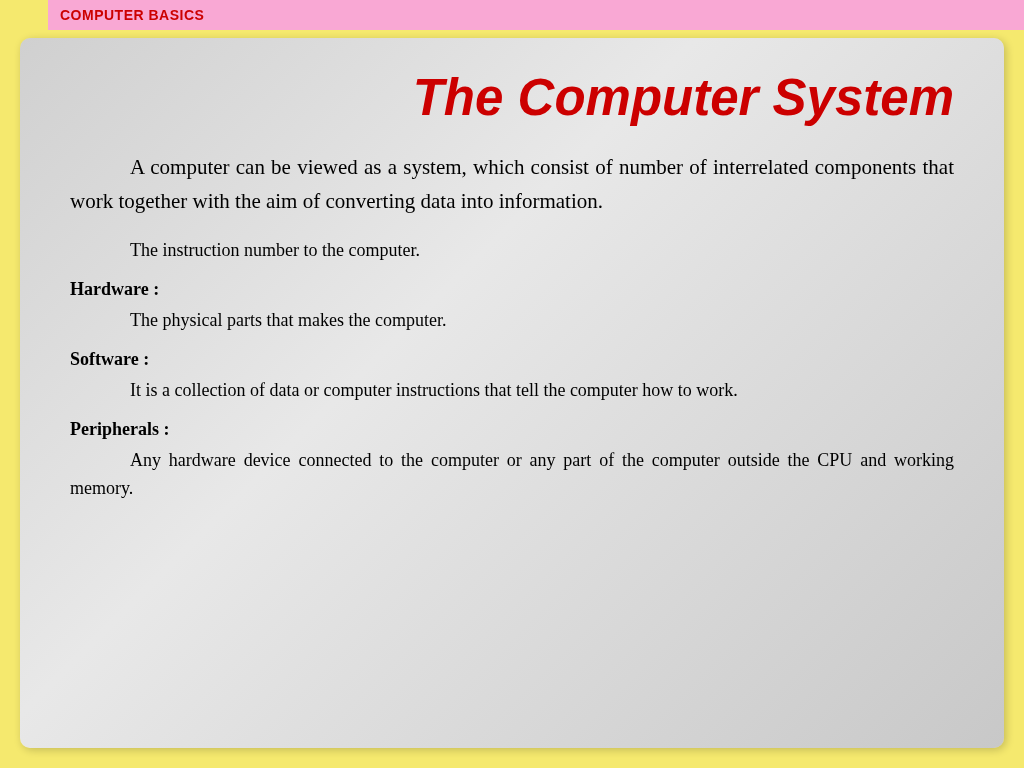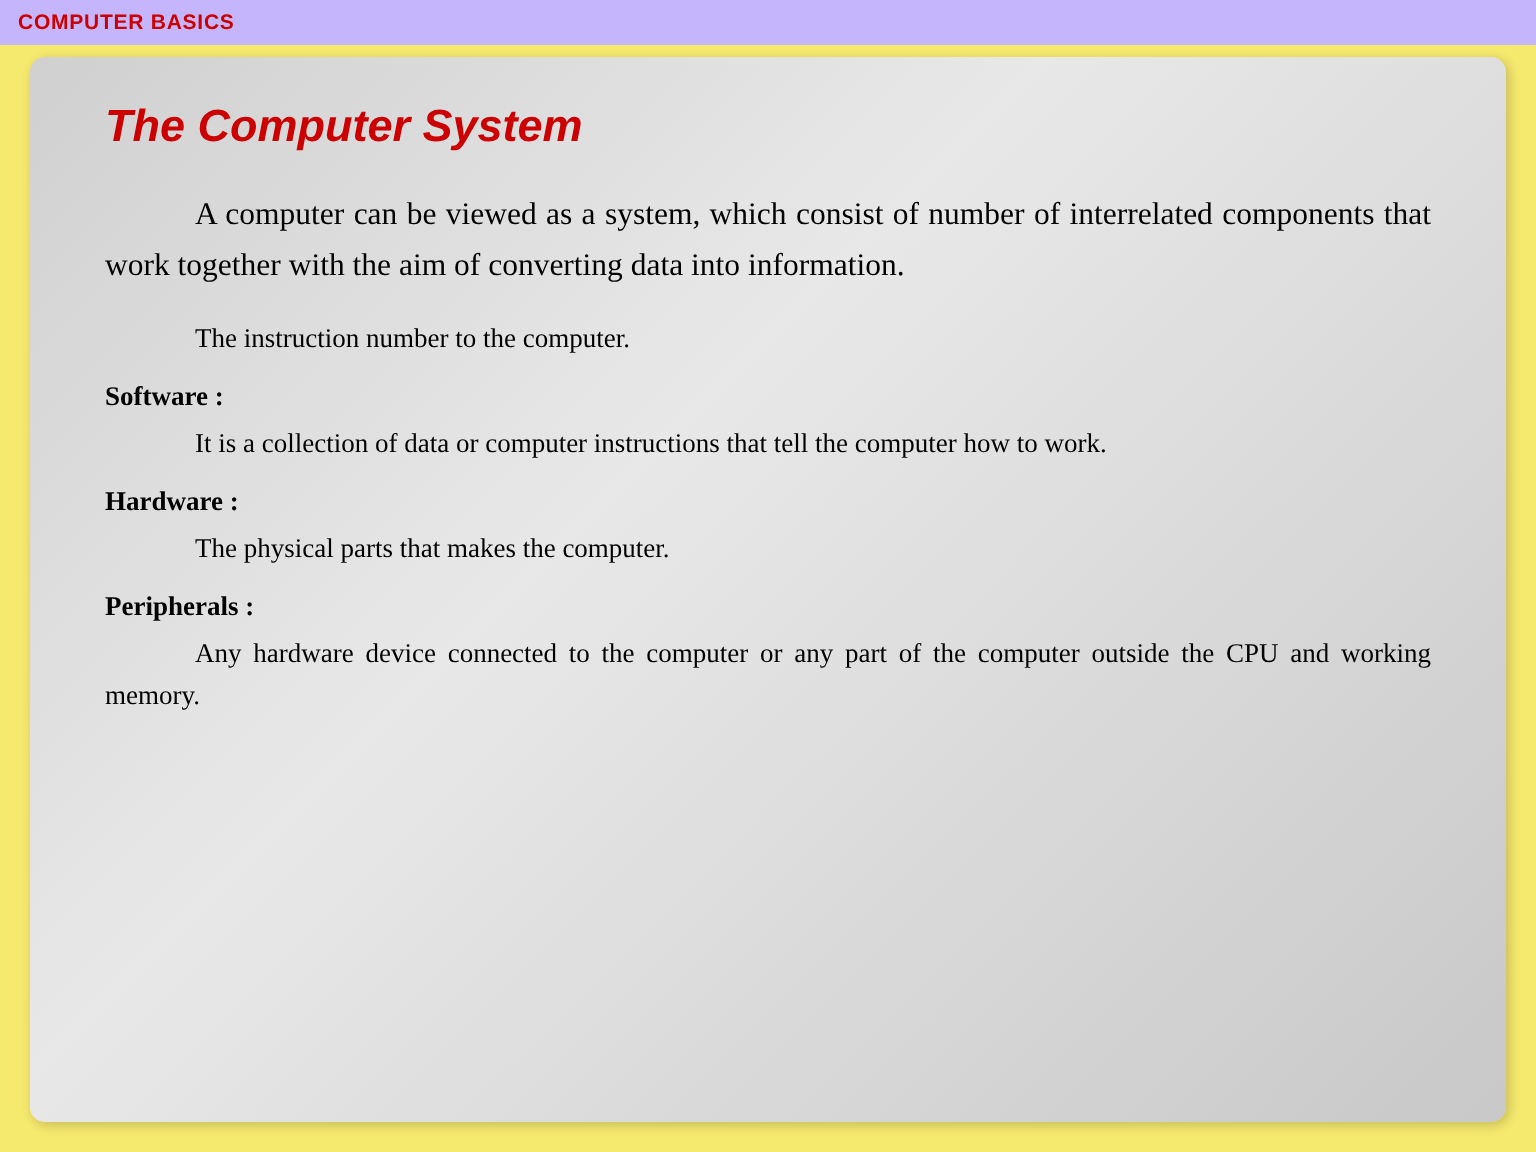--- a/index.html
+++ b/index.html
@@ -11,21 +11,22 @@
     body {
       width: 1024px;
       height: 768px;
       background-color: #f5e96e;
       font-family: "Times New Roman", Times, serif;
       overflow: hidden;
     }
 
     .header-bar {
       padding: 6px 12px;
-      background-color: #c4b5fd;
+      background-color: #f9a8d4;
+      margin-left: 48px;
     }
 
     .header-title {
       color: #cc0000;
       font-weight: bold;
       font-size: 14px;
       font-family: Arial, sans-serif;
       letter-spacing: 0.5px;
     }
 
@@ -33,25 +34,26 @@
       margin: 8px 20px 20px 20px;
       background: linear-gradient(135deg, #d0d0d0 0%, #e8e8e8 40%, #c8c8c8 100%);
       border-radius: 10px;
       padding: 30px 50px 40px 50px;
       min-height: 710px;
       box-shadow: 2px 2px 8px rgba(0,0,0,0.2);
     }
 
     .slide-title {
       color: #cc0000;
-      font-size: 30px;
+      font-size: 51px;
       font-weight: bold;
       font-family: Arial, sans-serif;
       margin-bottom: 24px;
       font-style: italic;
+      text-align: right;
     }
 
     .intro-paragraph {
       text-indent: 60px;
       font-size: 21px;
       line-height: 1.6;
       text-align: justify;
       color: #000;
       margin-bottom: 18px;
     }
@@ -87,26 +89,26 @@
 <div class="main-container">
   <h1 class="slide-title">The Computer System</h1>
 
   <p class="intro-paragraph">A computer can be viewed as a system, which consist of number of interrelated components that work together with the aim of converting data into information.</p>
 
   <div class="section-block">
     <div class="section-definition">The instruction number to the computer.</div>
   </div>
 
   <div class="section-block">
-    <div class="section-term">Software :</div>
-    <div class="section-definition">It is a collection of data or computer instructions that tell the computer how to work.</div>
+    <div class="section-term">Hardware :</div>
+    <div class="section-definition">The physical parts that makes the computer.</div>
   </div>
 
   <div class="section-block">
-    <div class="section-term">Hardware :</div>
-    <div class="section-definition">The physical parts that makes the computer.</div>
+    <div class="section-term">Software :</div>
+    <div class="section-definition">It is a collection of data or computer instructions that tell the computer how to work.</div>
   </div>
 
   <div class="section-block">
     <div class="section-term">Peripherals :</div>
     <div class="section-definition">Any hardware device connected to the computer or any part of the computer outside the CPU and working memory.</div>
   </div>
 </div>
 
 </body></html>

